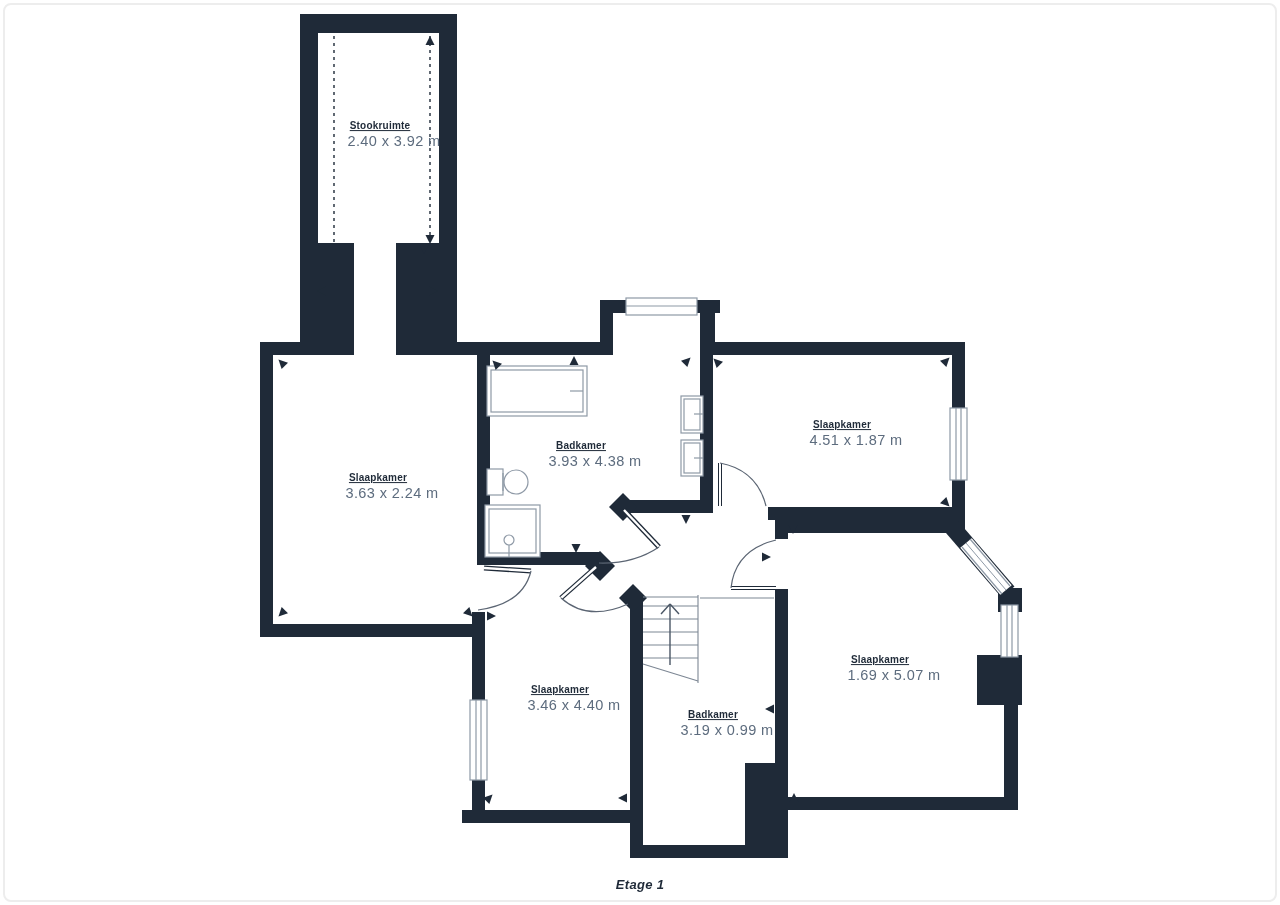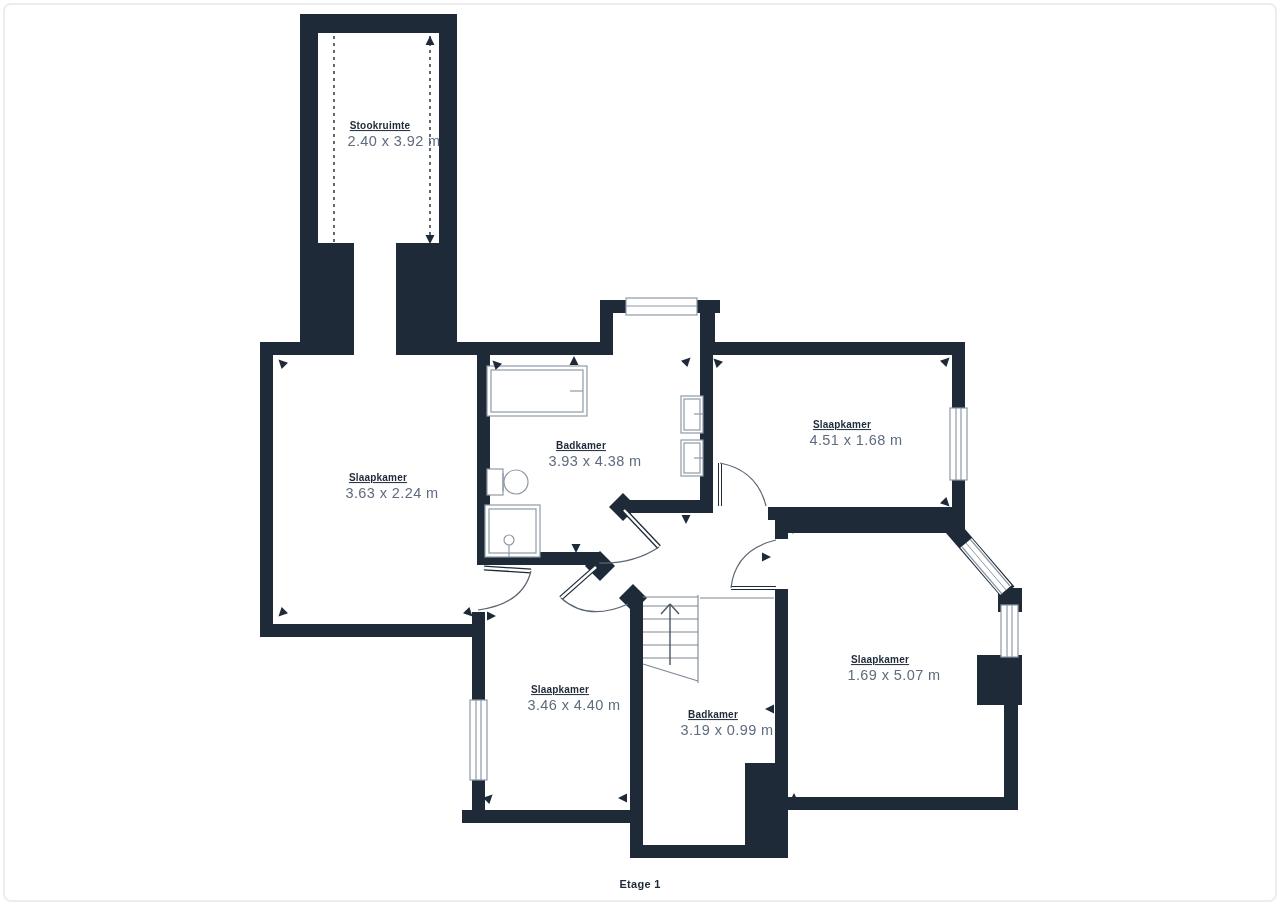--- a/index.html
+++ b/index.html
@@ -19,22 +19,23 @@
   .room-name{
     font-weight:700;font-size:10px;color:var(--room-name-text,#1f2a38);
     letter-spacing:.2px;
     text-decoration:underline;
   }
   .room-dims{
     font-size:14.5px;color:var(--dimension-text,#5d6c7e);letter-spacing:.4px;margin-left:28px;
   }
   .floor-label{
     position:absolute;left:640px;top:884px;transform:translate(-50%,-50%);
-    font-weight:700;font-size:11px;color:var(--room-name-text,#1f2a38);
+    font-weight:700;font-size:13px;color:var(--room-name-text,#1f2a38);
     letter-spacing:.3px;
+    font-style:italic;
   }
   
   #lbl-stookruimte{left:380px;top:135px}
   #lbl-slaapkamer-links{left:378px;top:487px}
   #lbl-badkamer{left:581px;top:455px}
   #lbl-slaapkamer-rechtsboven{left:842px;top:434px}
   #lbl-slaapkamer-linksonder{left:560px;top:699px}
   #lbl-overloop{left:713px;top:724px}
   #lbl-slaapkamer-rechtsonder{left:880px;top:669px}
 </style>
@@ -236,21 +237,21 @@
 <div class="room-label" id="lbl-slaapkamer-links">
   <div class="room-name">Slaapkamer</div>
   <div class="room-dims">3.63 x 2.24 m</div>
 </div>
 <div class="room-label" id="lbl-badkamer">
   <div class="room-name">Badkamer</div>
   <div class="room-dims">3.93 x 4.38 m</div>
 </div>
 <div class="room-label" id="lbl-slaapkamer-rechtsboven">
   <div class="room-name">Slaapkamer</div>
-  <div class="room-dims">4.51 x 1.68 m</div>
+  <div class="room-dims">4.51 x 1.87 m</div>
 </div>
 <div class="room-label" id="lbl-slaapkamer-linksonder">
   <div class="room-name">Slaapkamer</div>
   <div class="room-dims">3.46 x 4.40 m</div>
 </div>
 <div class="room-label" id="lbl-overloop">
   <div class="room-name">Badkamer</div>
   <div class="room-dims">3.19 x 0.99 m</div>
 </div>
 <div class="room-label" id="lbl-slaapkamer-rechtsonder">

